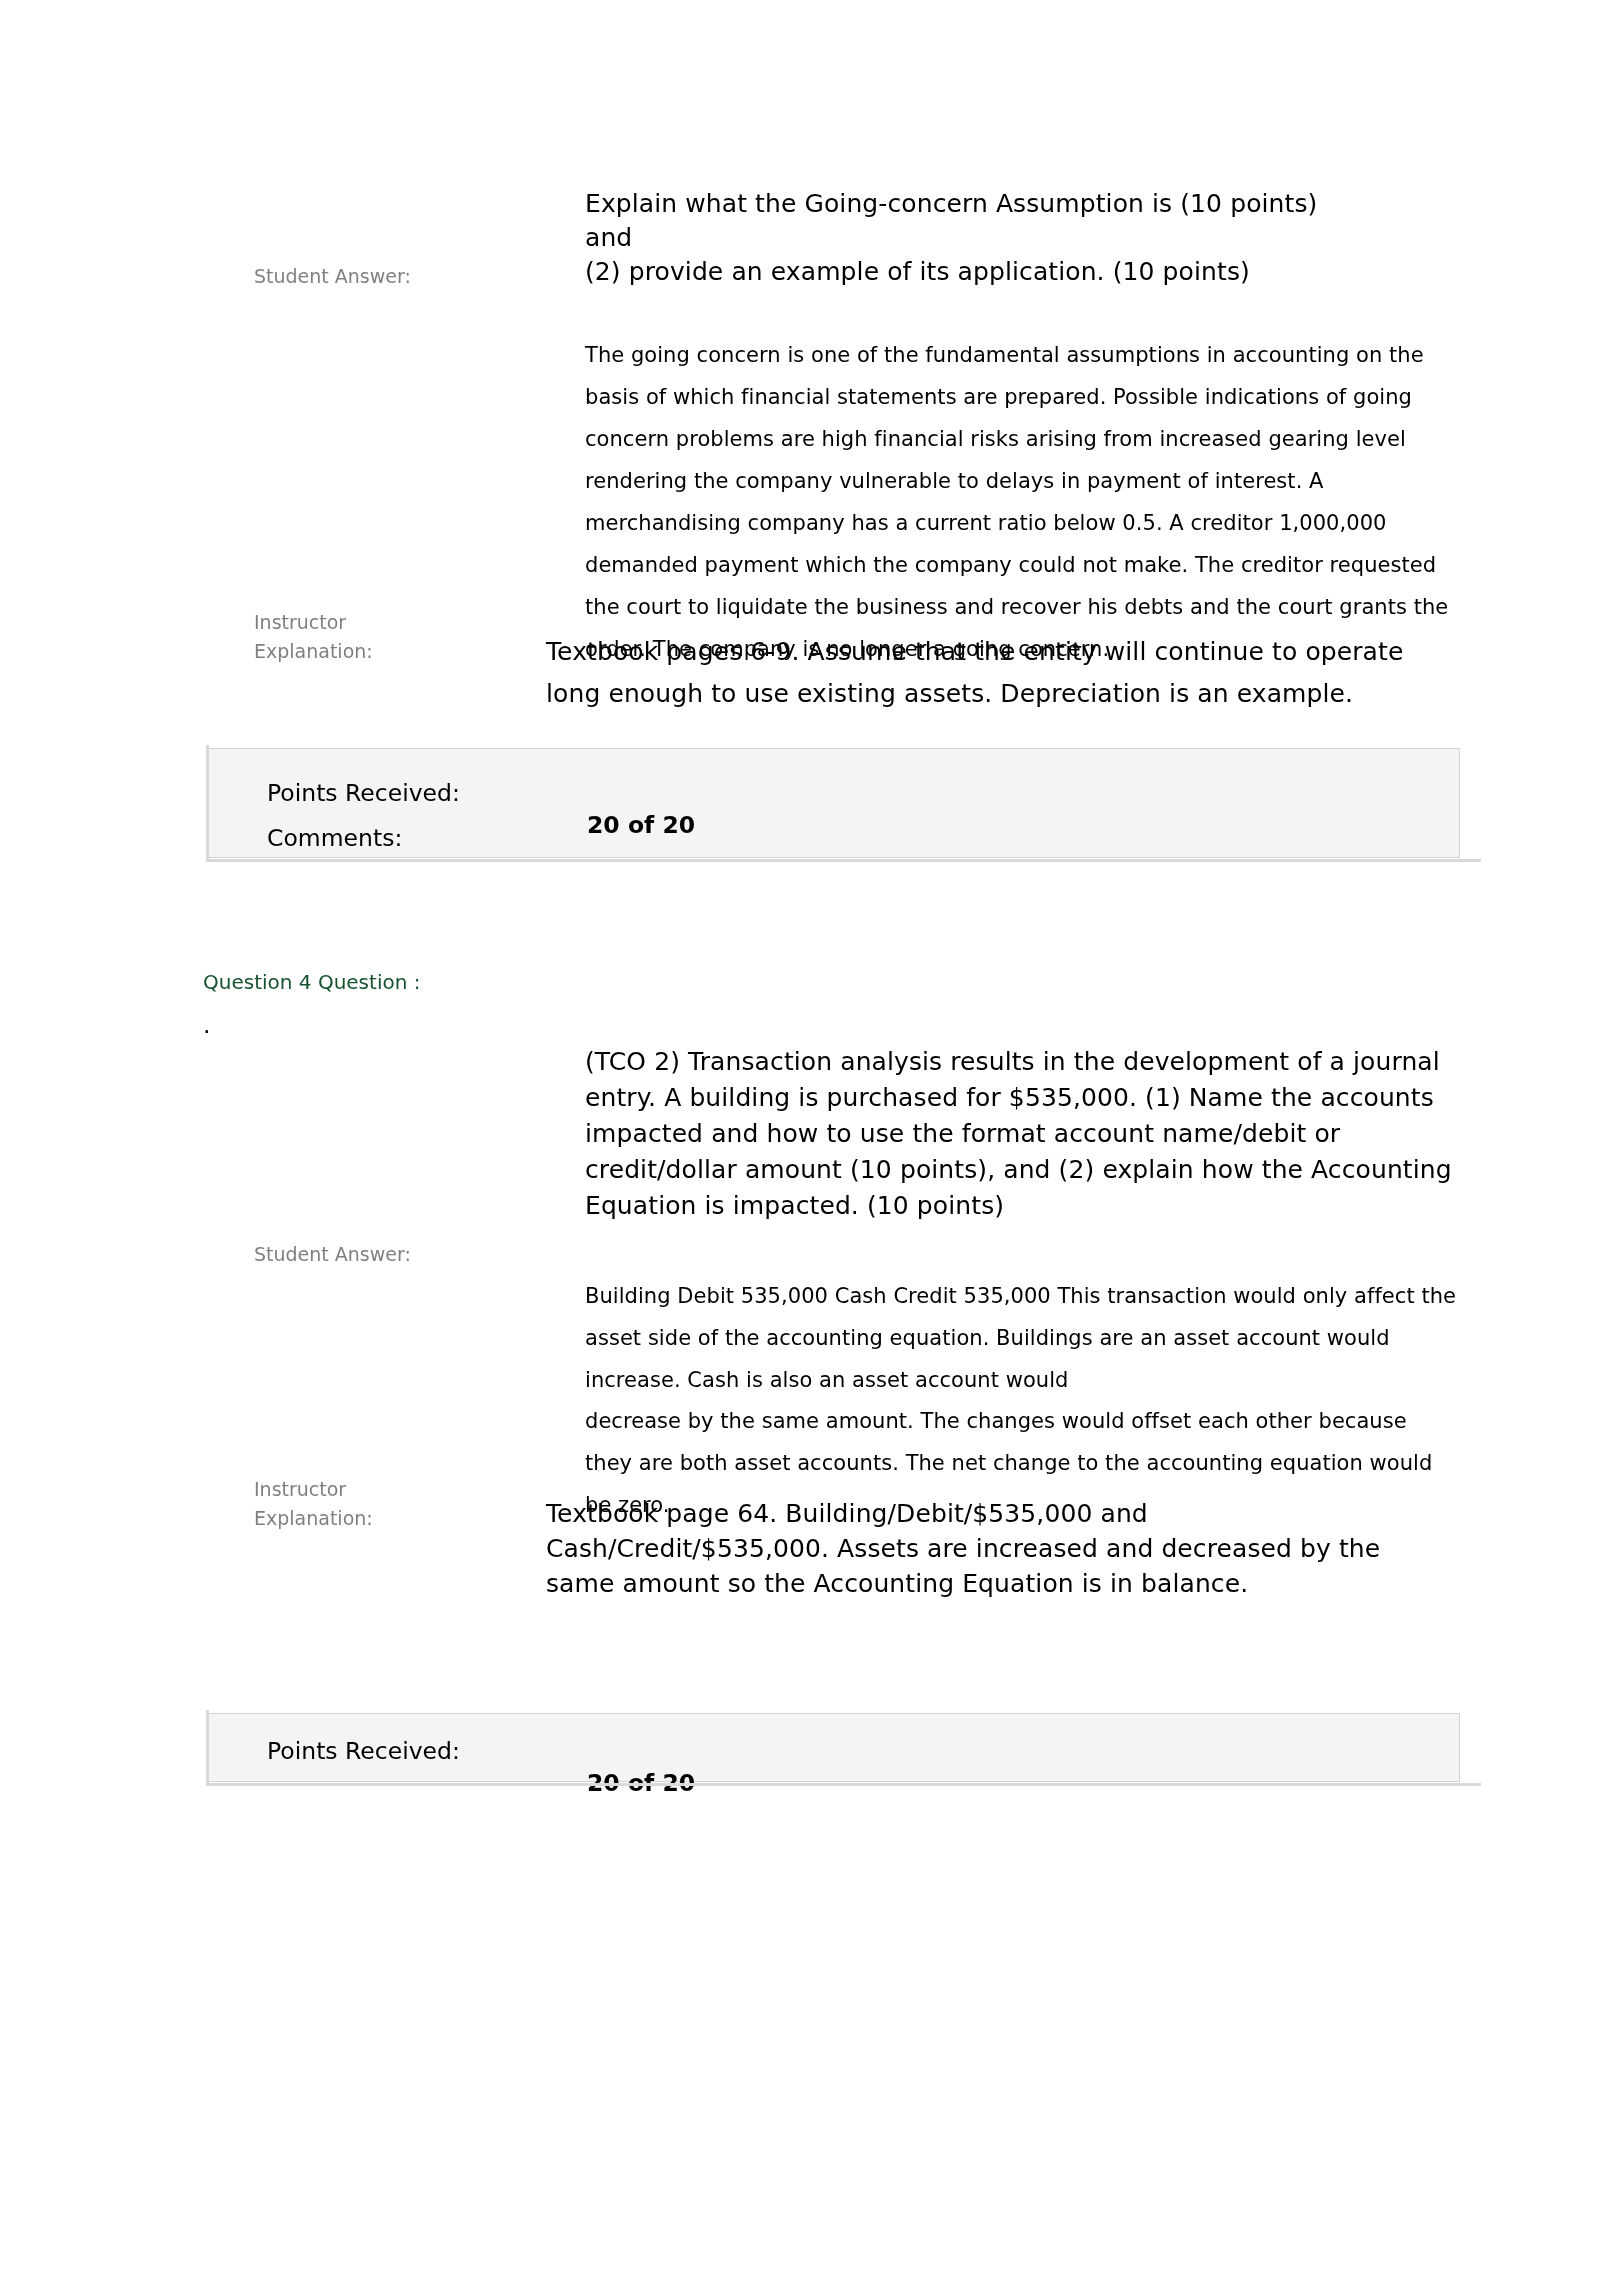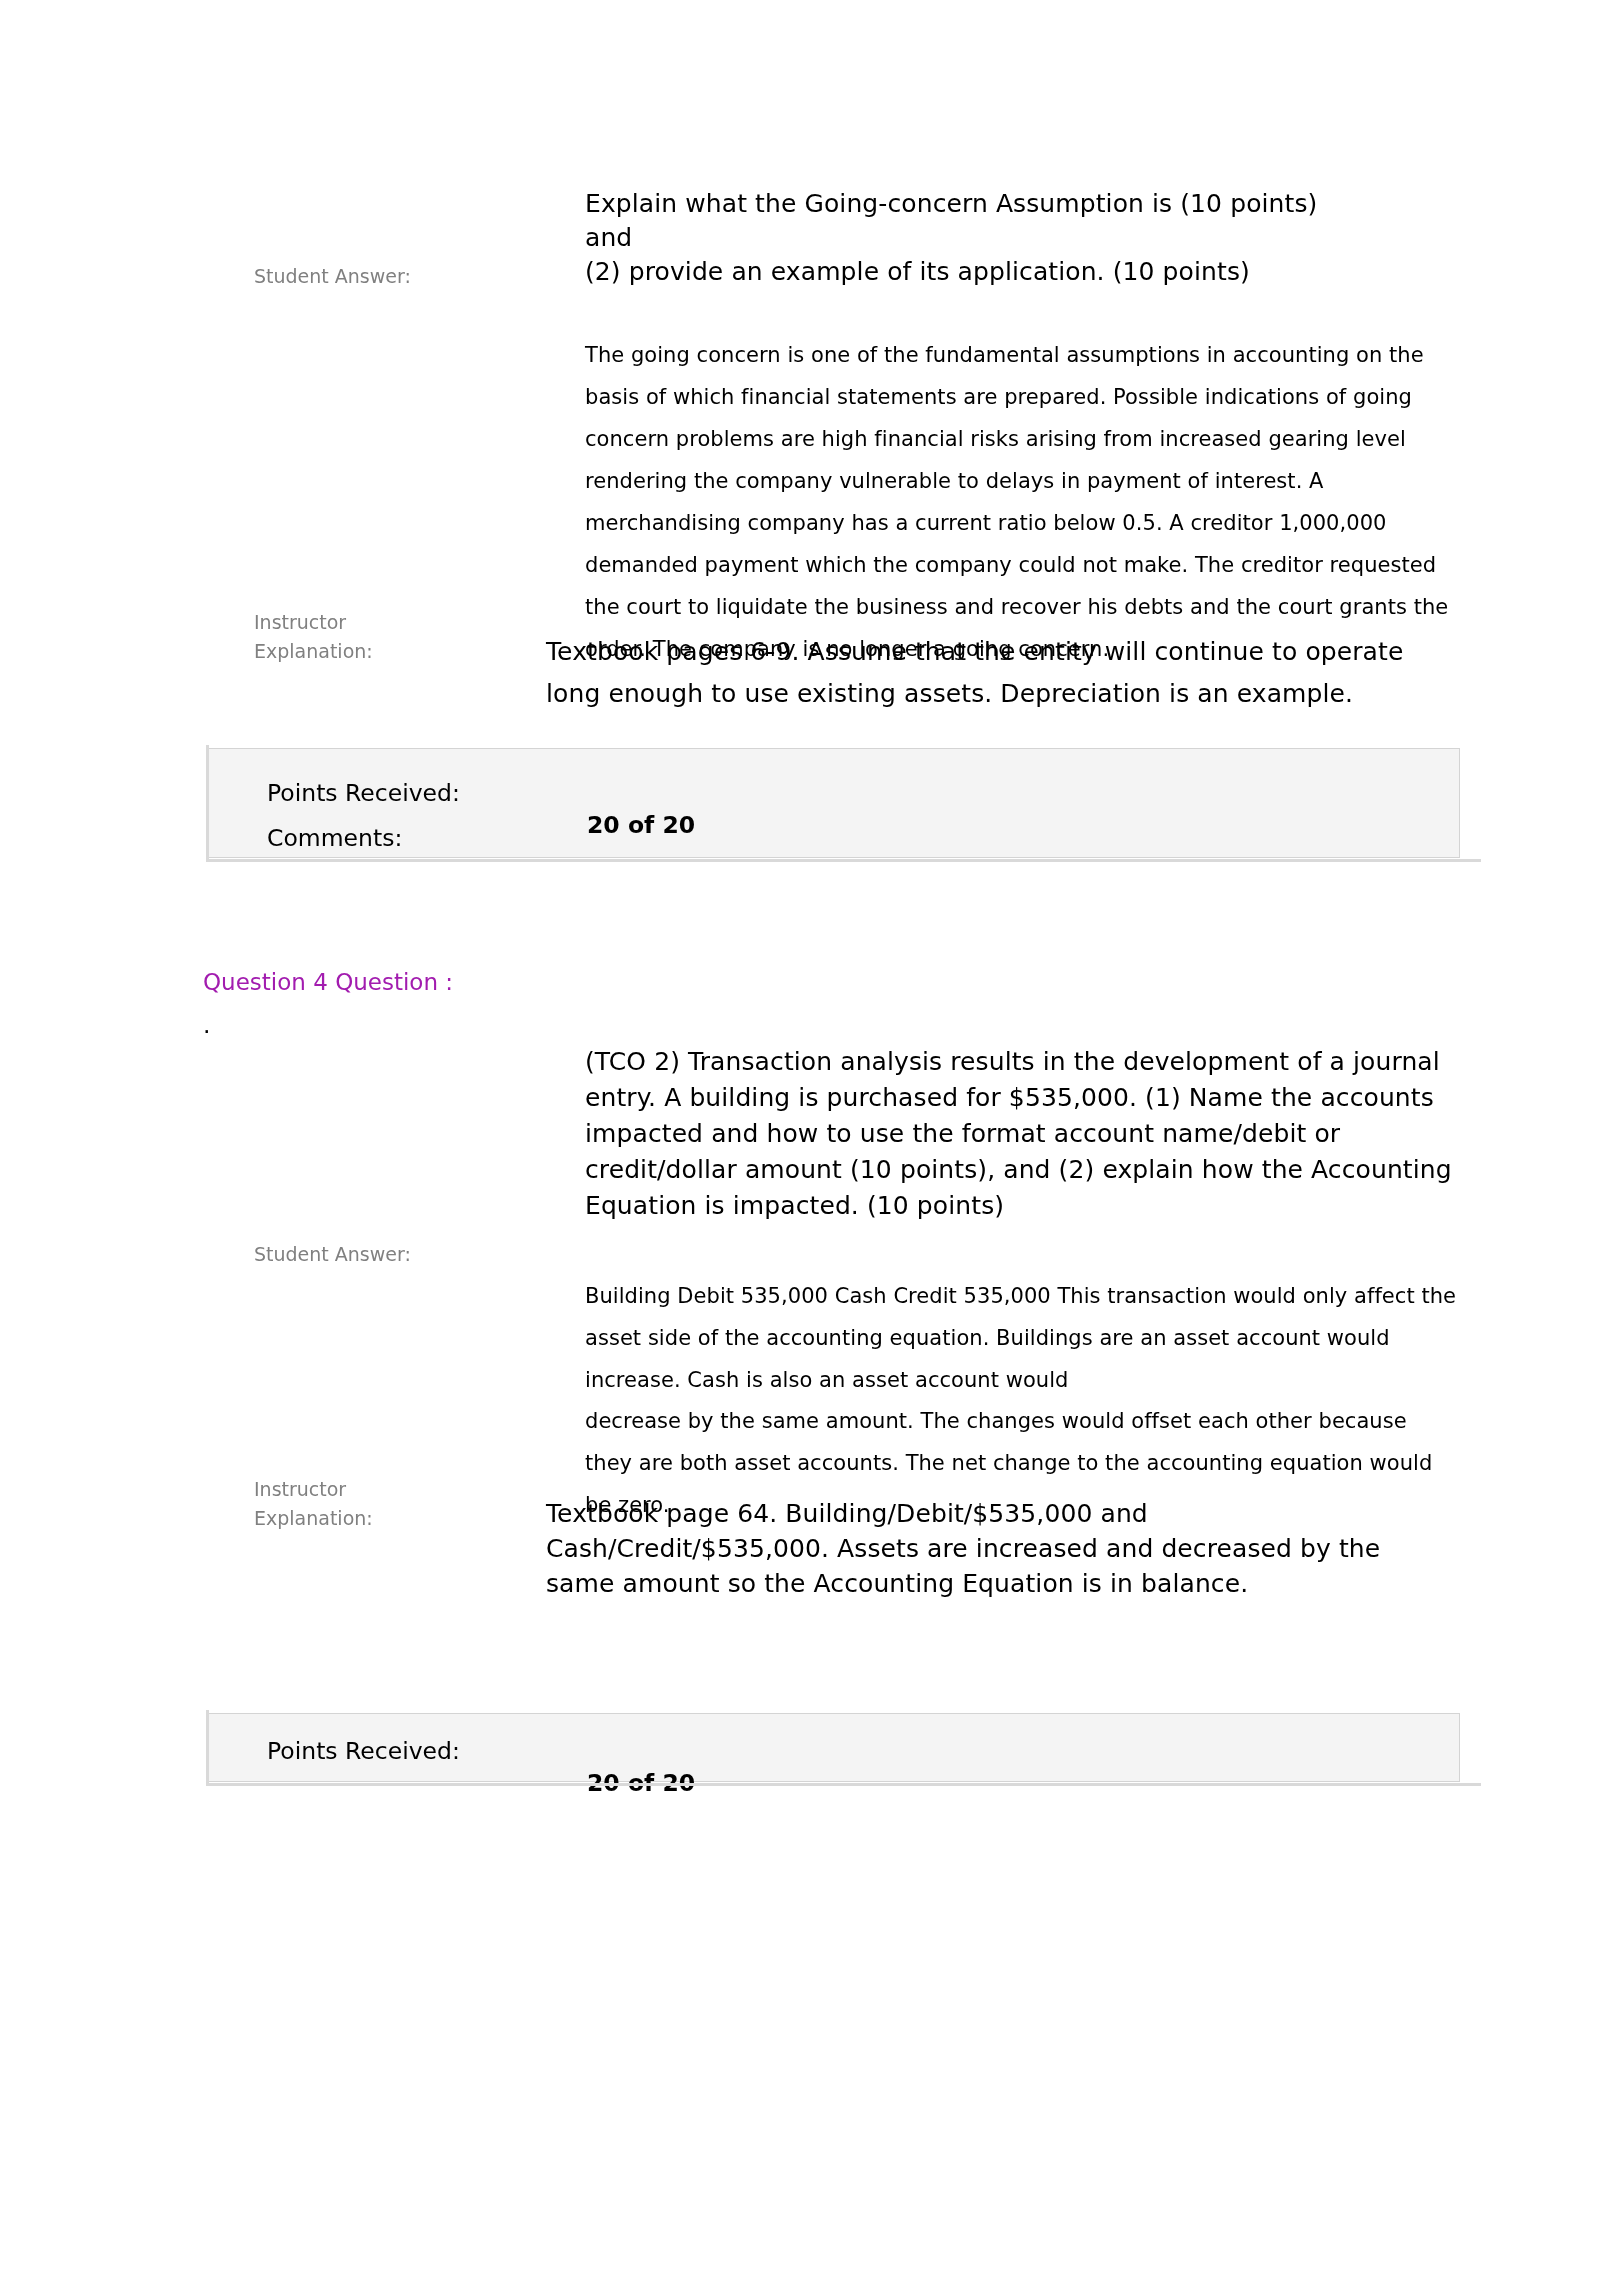--- a/index.html
+++ b/index.html
@@ -78,23 +78,23 @@
     position: absolute;
     font-size: 23.5px;
     line-height: 29px;
     white-space: nowrap;
   }
   .pb-label { color: #000; }
   .pb-value { font-weight: bold; color: #000; margin-top: 32px; }
 
   .qheader {
     position: absolute;
-    font-size: 23px;
+    font-size: 20px;
     line-height: 29px;
-    color: #a21caf;
+    color: #14532d;
     white-space: nowrap;
   }
   .qdot {
     position: absolute;
     font-size: 23.5px;
     line-height: 19.6px;
     color: #000;
   }
 </style>
 </head>

